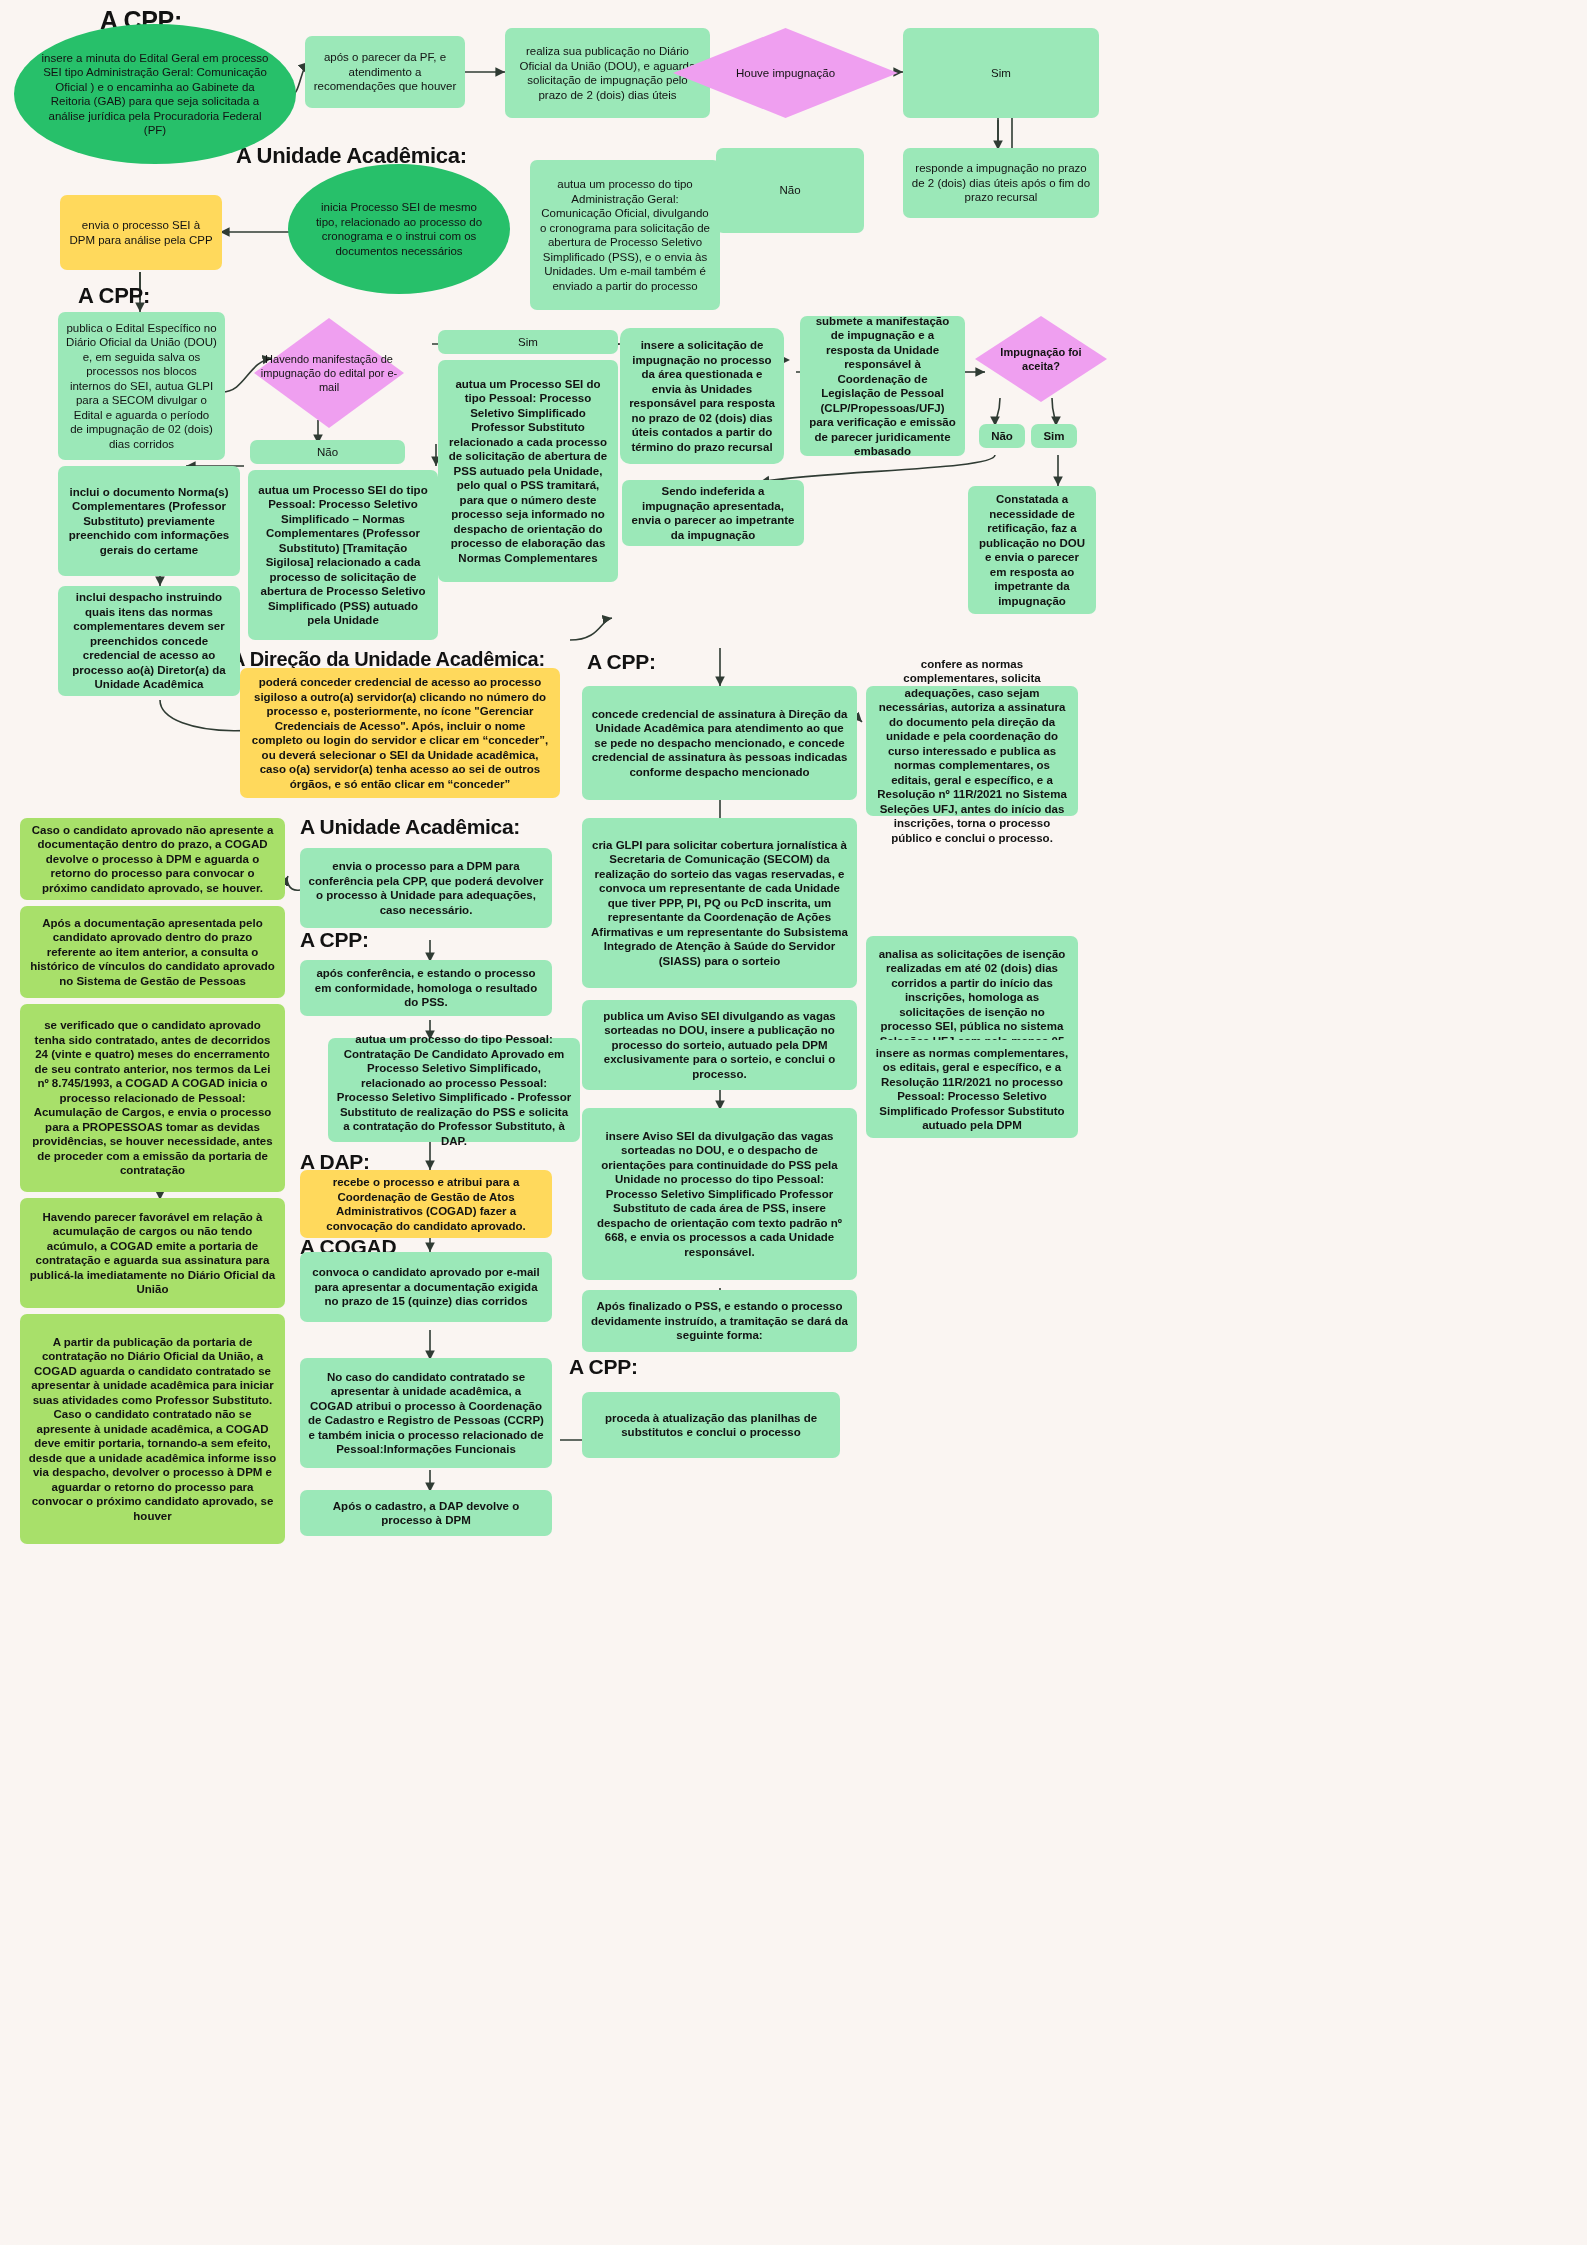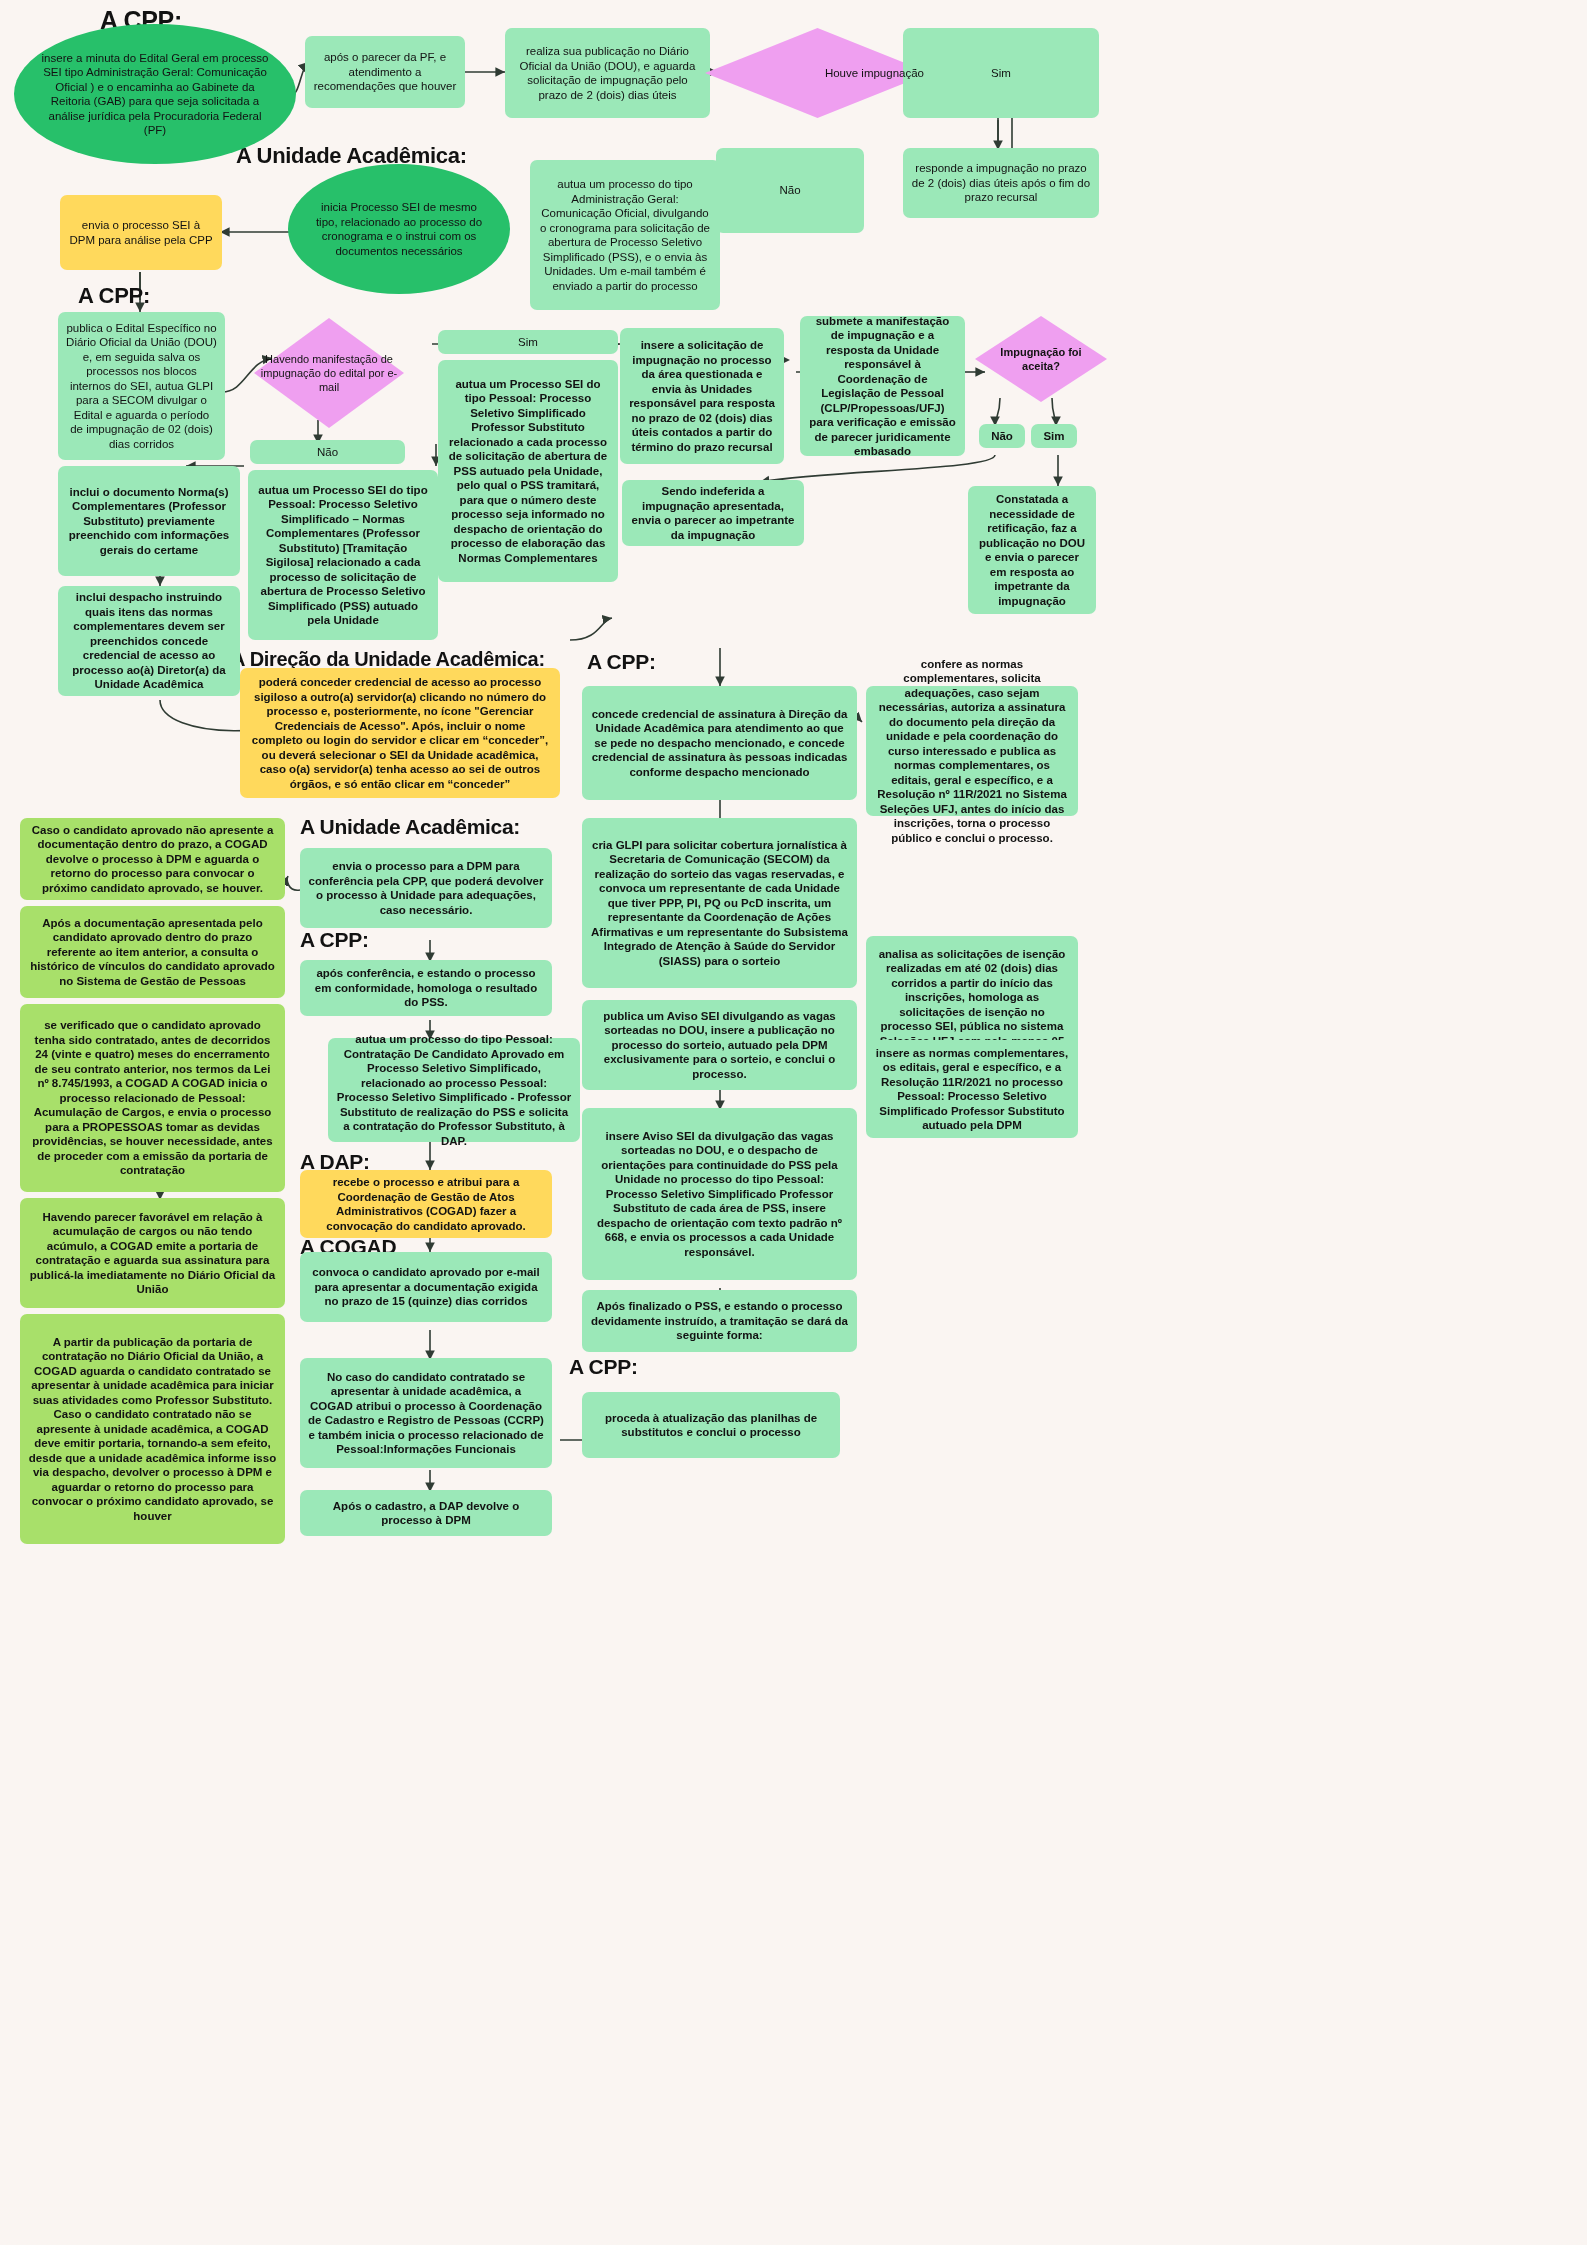--- a/index.html
+++ b/index.html
@@ -100,21 +100,21 @@
   <div class="hdr" style="left:300px;top:1150px;font-size:21px;text-align:center;">A DAP:</div>
   <div class="hdr" style="left:300px;top:1235px;font-size:21px;">A COGAD</div>
   <div class="hdr" style="left:569px;top:1355px;font-size:21px;">A CPP:</div>
 
   <div class="node ellipse t115" style="left:14px;top:24px;width:282px;height:140px;padding:0 24px;">insere a minuta do Edital Geral em processo SEI tipo Administração Geral: Comunicação Oficial ) e o encaminha ao Gabinete da Reitoria (GAB) para que seja solicitada a análise jurídica pela Procuradoria Federal (PF)</div>
 
   <div class="node box green t115" style="left:305px;top:36px;width:160px;height:72px;">após o parecer da PF, e atendimento a recomendações que houver</div>
 
   <div class="node box green t115" style="left:505px;top:28px;width:205px;height:90px;">realiza sua publicação no Diário Oficial da União (DOU), e aguarda solicitação de impugnação pelo prazo de 2 (dois) dias úteis</div>
 
-  <div class="diamond-wrap" style="left:705px;top:28px;width:225px;height:90px;justify-content:flex-end;">
+  <div class="diamond-wrap" style="left:673px;top:28px;width:225px;height:90px;">
     <div class="diamond-shape"></div>
     <div class="diamond-txt t115">Houve impugnação</div>
   </div>
 
   <div class="node box green t115" style="left:903px;top:28px;width:196px;height:90px;">Sim</div>
 
   <div class="node box green t115" style="left:716px;top:148px;width:148px;height:85px;">Não</div>
 
   <div class="node box green t115" style="left:903px;top:148px;width:196px;height:70px;">responde a impugnação no prazo de 2 (dois) dias úteis após o fim do prazo recursal</div>
 
@@ -132,21 +132,21 @@
   </div>
 
   <div class="node box green t115" style="left:438px;top:330px;width:180px;height:24px;">Sim</div>
 
   <div class="node box green t115" style="left:250px;top:440px;width:155px;height:24px;">Não</div>
 
   <div class="node box green t115 b" style="left:438px;top:360px;width:180px;height:222px;">autua um Processo SEI do tipo Pessoal: Processo Seletivo Simplificado Professor Substituto relacionado a cada processo de solicitação de abertura de PSS autuado pela Unidade, pelo qual o PSS tramitará, para que o número deste processo seja informado no despacho de orientação do processo de elaboração das Normas Complementares</div>
 
   <div class="node box green t115 b" style="left:248px;top:470px;width:190px;height:170px;">autua um Processo SEI do tipo Pessoal: Processo Seletivo Simplificado – Normas Complementares (Professor Substituto) [Tramitação Sigilosa] relacionado a cada processo de solicitação de abertura de Processo Seletivo Simplificado (PSS) autuado pela Unidade</div>
 
-  <div class="node box green t115 b" style="left:620px;top:328px;width:164px;height:136px;">insere a solicitação de impugnação no processo da área questionada e envia às Unidades responsável para resposta no prazo de 02 (dois) dias úteis contados a partir do término do prazo recursal</div>
+  <div class="node box green t115 b" style="left:620px;top:328px;width:164px;height:136px;border-radius:10px;">insere a solicitação de impugnação no processo da área questionada e envia às Unidades responsável para resposta no prazo de 02 (dois) dias úteis contados a partir do término do prazo recursal</div>
 
   <div class="node box green t115 b" style="left:800px;top:316px;width:165px;height:140px;">submete a manifestação de impugnação e a resposta da Unidade responsável à Coordenação de Legislação de Pessoal (CLP/Propessoas/UFJ) para verificação e emissão de parecer juridicamente embasado</div>
 
   <div class="diamond-wrap" style="left:975px;top:316px;width:132px;height:86px;">
     <div class="diamond-shape"></div>
     <div class="diamond-txt t11 b">Impugnação foi aceita?</div>
   </div>
 
   <div class="node box green t115 b" style="left:979px;top:424px;width:46px;height:24px;">Não</div>
 

